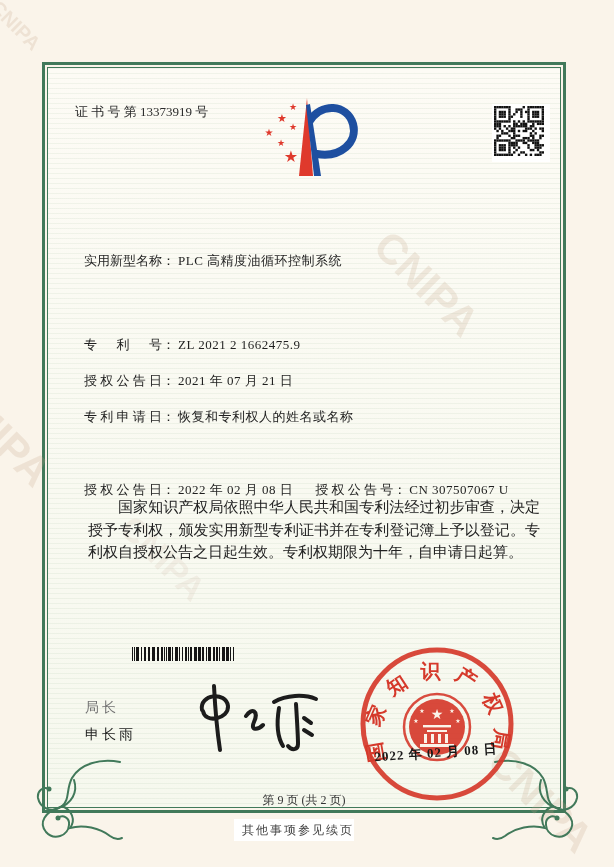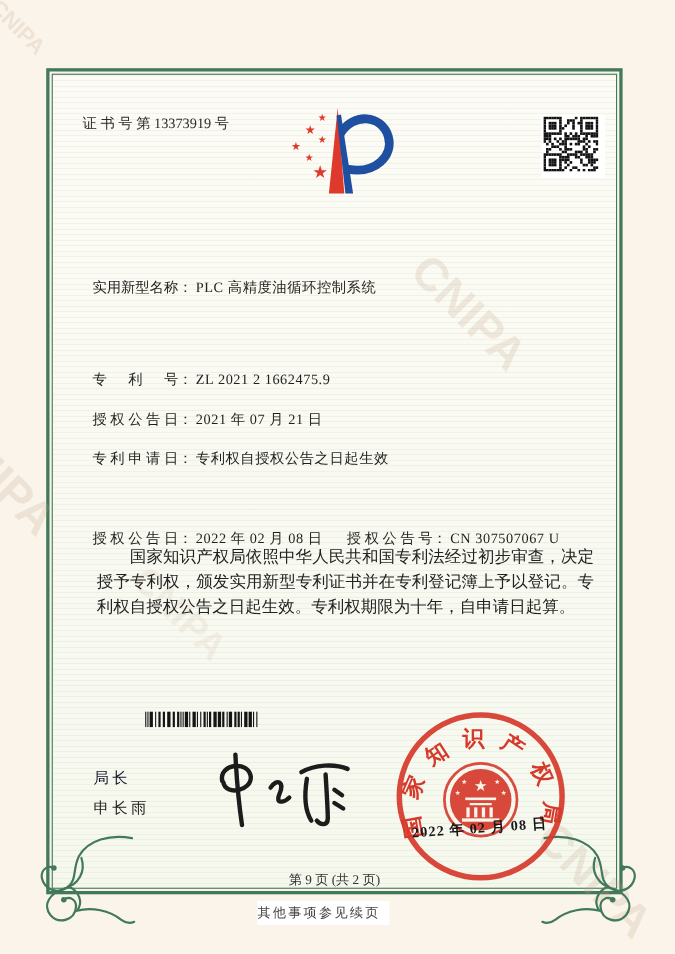--- a/index.html
+++ b/index.html
@@ -47,33 +47,33 @@
   .pair2{margin-left:22px;}
 
   .paras{position:absolute;left:88px;top:496px;width:452px;font-size:15px;line-height:22.5px;
          text-align:justify;color:#222;z-index:3;}
   .paras p{margin:0;text-indent:2em;}
 
   .barcode{position:absolute;left:132px;top:647px;width:110px;height:14px;display:flex;
            align-items:stretch;z-index:3;}
   .barcode i{display:block;background:#151515;}
 
-  .comm-title{position:absolute;left:85px;top:699px;font-size:14px;letter-spacing:3px;color:#0f172a;z-index:3;font-family:Liberation Serif, serif;}
+  .comm-title{position:absolute;left:85px;top:699px;font-size:14px;letter-spacing:3px;color:#737373;z-index:3;font-family:Liberation Serif, serif;}
   .comm-name{position:absolute;left:85px;top:726px;font-size:14px;letter-spacing:3px;color:#222;z-index:3;}
   .sig{position:absolute;left:180px;top:678px;z-index:3;}
 
   .seal{position:absolute;left:352px;top:645px;z-index:4;}
   .seal-date{position:absolute;left:358px;top:744px;width:156px;text-align:center;
              font-size:13px;font-weight:700;letter-spacing:1px;color:#181818;
              transform:rotate(-4deg);z-index:5;}
 
   .pagenum{position:absolute;left:42px;top:792px;width:524px;text-align:center;
            font-size:12px;color:#333;z-index:3;}
   .contnote{position:absolute;left:234px;top:819px;width:120px;height:22px;line-height:22px;
-            background:#ffffff;text-align:left;font-size:12px;letter-spacing:2px;
+            background:#ffffff;text-align:right;font-size:12px;letter-spacing:2px;
             color:#444;z-index:3;}
 </style>
 </head>
 <body>
 
 <div id="page">
 
   <span class="wm wm-a">CNIPA</span>
   <span class="wm wm-b">CNIPA</span>
   <span class="wm wm-c">CNIPA</span>
@@ -358,21 +358,21 @@
   <div class="fieldrow" style="top:252px">
     <span class="flabel">实用新型名称</span><span class="fcolon">：</span><span class="fvalue">PLC 高精度油循环控制系统</span>
   </div>
   <div class="fieldrow" style="top:336px">
     <span class="flabel">专利号</span><span class="fcolon">：</span><span class="fvalue">ZL 2021 2 1662475.9</span>
   </div>
   <div class="fieldrow" style="top:372px">
     <span class="flabel">授权公告日</span><span class="fcolon">：</span><span class="fvalue">2021 年 07 月 21 日</span>
   </div>
   <div class="fieldrow" style="top:408px">
-    <span class="flabel">专利申请日</span><span class="fcolon">：</span><span class="fvalue">专利权自授权公告之日起生效</span>
+    <span class="flabel">专利申请日</span><span class="fcolon">：</span><span class="fvalue">恢复和专利权人的姓名或名称</span>
   </div>
   <div class="fieldrow" style="top:481px">
     <span class="flabel">授权公告日</span><span class="fcolon">：</span><span class="fvalue">2022 年 02 月 08 日</span><span class="flabel pair2">授权公告号</span><span class="fcolon">：</span><span class="fvalue">CN 307507067 U</span>
   </div>
 
   <div class="paras">
     <p>国家知识产权局依照中华人民共和国专利法经过初步审查，决定授予专利权，颁发实用新型专利证书并在专利登记簿上予以登记。专利权自授权公告之日起生效。专利权期限为十年，自申请日起算。</p>
   </div>
 
   <div class="barcode" id="barcode">

